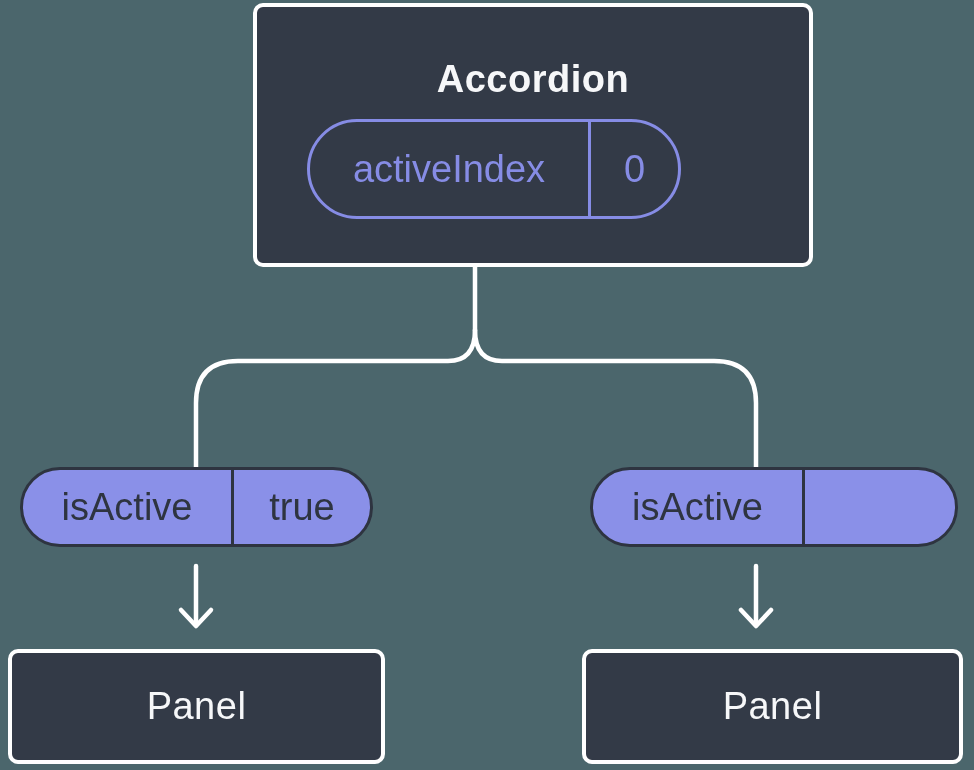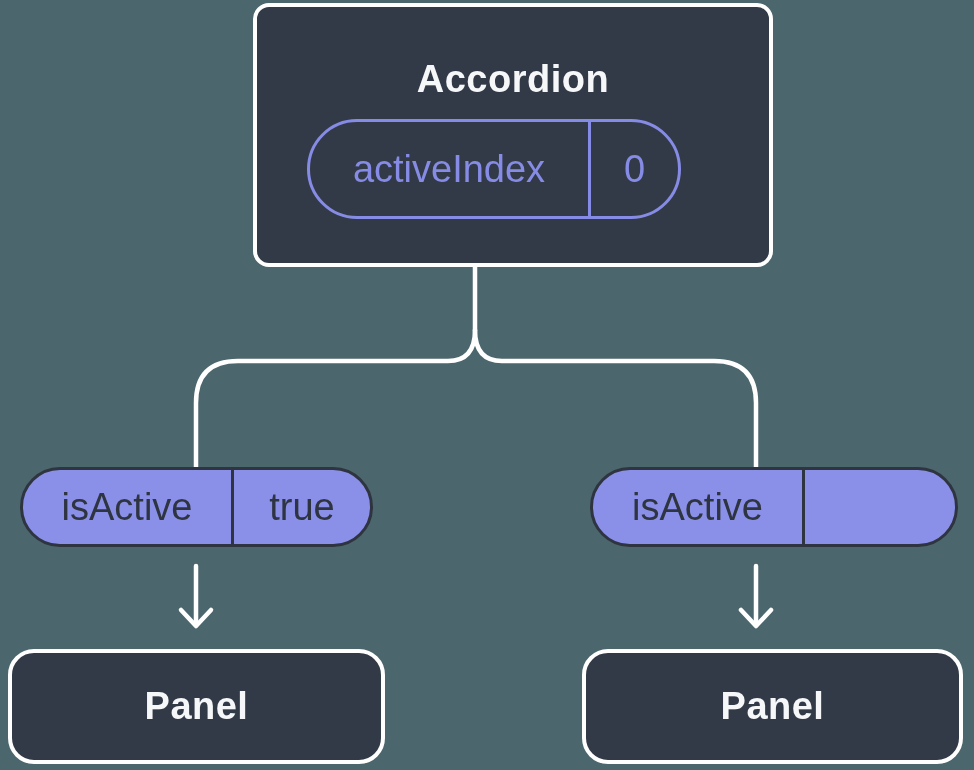--- a/index.html
+++ b/index.html
@@ -39,22 +39,22 @@
     stroke-linejoin:round;
   }
   .node{
     position:absolute;
     background:var(--node-fill);
     border:4px solid var(--node-border);
     color:var(--node-text);
   }
   .root-node{
     left:253px;top:3px;
-    width:520px;height:264px;
-    border-radius:16px;
+    width:560px;height:264px;
+    border-radius:10px;
   }
   .root-title{
     position:absolute;
     top:50px;left:0;right:0;
     text-align:center;
     font-size:38px;
     font-weight:600;
     line-height:44px;
     letter-spacing:.5px;
   }
@@ -94,26 +94,26 @@
   }
   .prop-pill .divider{background:var(--pill-dark);}
   .prop-pill-left{left:20px;top:467px;width:353px;}
   .prop-pill-left .cell-name{width:208px;flex:none;}
   .prop-pill-left .cell-value{flex:1;}
   .prop-pill-right{left:590px;top:467px;width:368px;}
   .prop-pill-right .cell-name{width:209px;flex:none;}
   .prop-pill-right .cell-value{flex:1;}
   .panel-node{
     top:649px;height:115px;
-    border-radius:26px;
+    border-radius:10px;
     display:flex;
     align-items:center;
     justify-content:center;
     font-size:38px;
-    font-weight:700;
+    font-weight:400;
     letter-spacing:.5px;
   }
   .panel-node-left{left:8px;width:377px;}
   .panel-node-right{left:582px;width:381px;}
 </style>
 </head>
 <body>
 
 <div class="stage">
 

